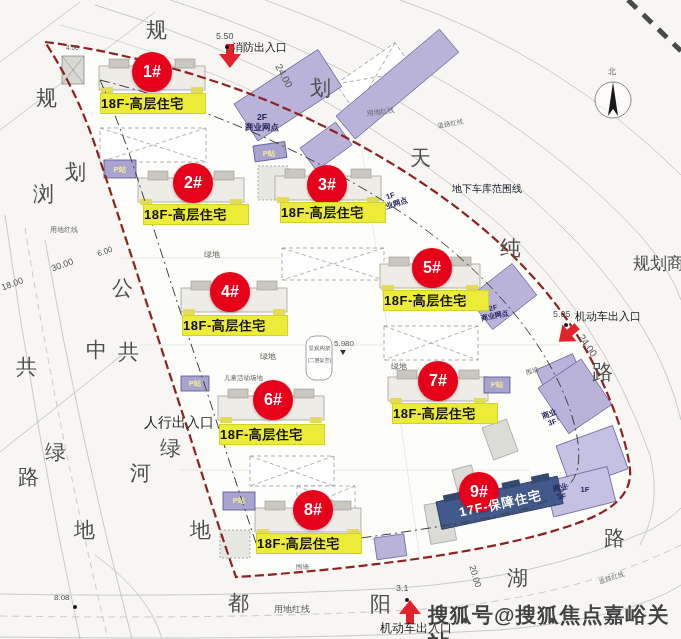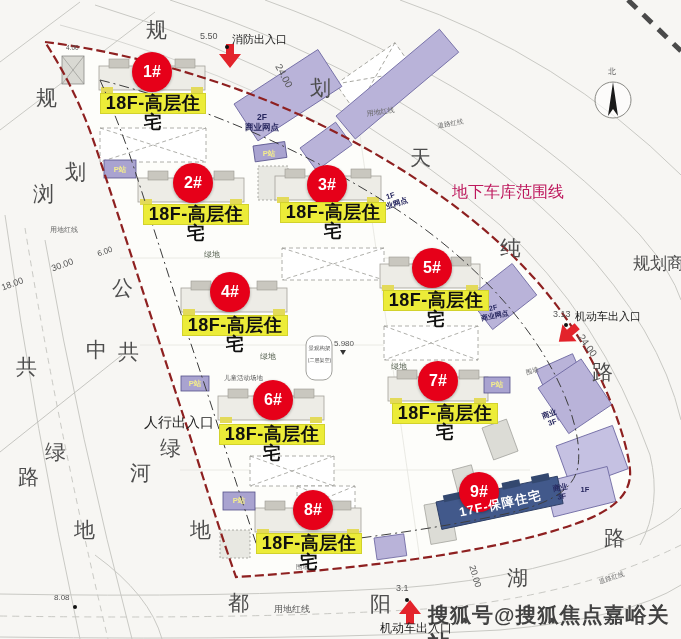--- a/index.html
+++ b/index.html
@@ -10,22 +10,22 @@
   .rc{font-size:21px;color:#4d4d4d;font-family:"Liberation Serif",serif;}
   .rc2{font-size:17px;color:#4d4d4d;font-family:"Liberation Serif",serif;}
   .dim{font-size:9px;color:#555;}
   .ann{font-size:11px;color:#1c1c1c;}
   .ann2{font-size:12px;color:#1c1c1c;}
   .tiny{font-size:7px;color:#666;}
   .green{font-size:8px;color:#55604f;}
   .blab{position:absolute;text-align:center;color:#26265e;font-weight:bold;line-height:1.15;transform-origin:center;}
   .pz{position:absolute;width:32px;text-align:center;font-size:7.5px;font-weight:bold;color:#f3ec8e;}
   .ylabel{position:absolute;width:104px;height:19px;line-height:19px;background:#ecec38;
-          border:1px solid #d2d22c;color:#101010;font-weight:bold;font-size:18px;
-          text-align:center;letter-spacing:.5px;}
+          border:1px solid #d2d22c;color:#101010;font-weight:bold;font-size:13px;
+          text-align:left;letter-spacing:.5px;}
   .badge{position:absolute;width:40px;height:40px;border-radius:50%;background:#e60019;
          color:#fff;font-weight:bold;font-size:16px;text-align:center;line-height:40px;
          box-shadow:0 1px 3px rgba(0,0,0,.3);}
   .navlab{position:absolute;width:116px;text-align:center;color:#fff;font-weight:bold;
           font-size:12.5px;letter-spacing:1px;transform:rotate(-12deg);transform-origin:left top;}
   .wm{position:absolute;left:428px;top:601px;font-size:21px;font-weight:bold;color:#333;
       letter-spacing:1px;opacity:.92;}
   .wrap{white-space:normal;line-height:1.1;}
 </style>
 </head>
@@ -281,29 +281,29 @@
 <div class="t rc" style="left:86px;top:336px">中</div>
 <div class="t rc" style="left:118px;top:338px">共</div>
 <div class="t rc" style="left:16px;top:353px">共</div>
 <div class="t rc" style="left:45px;top:438px">绿</div>
 <div class="t rc" style="left:18px;top:463px">路</div>
 <div class="t rc" style="left:130px;top:459px">河</div>
 <div class="t rc" style="left:160px;top:434px">绿</div>
 <div class="t rc" style="left:74px;top:516px">地</div>
 <div class="t rc" style="left:190px;top:516px">地</div>
 
-<div class="t dim" style="left:200px;top:31px">5.50</div>
-<div class="t ann" style="left:232px;top:32px">消防出入口</div>
-<div class="t dim" style="left:553px;top:309px">3.13</div>
+<div class="t dim" style="left:216px;top:31px">5.50</div>
+<div class="t ann" style="left:232px;top:40px">消防出入口</div>
+<div class="t dim" style="left:553px;top:309px">5.05</div>
 <div class="t ann" style="left:575px;top:309px">机动车出入口</div>
 <div class="t dim" style="left:396px;top:583px">3.1</div>
 <div class="t ann2" style="left:380px;top:620px">机动车出入口</div>
 <div class="t" style="left:144px;top:414px;font-size:14px;color:#222">人行出入口</div>
 
-<div class="t" style="left:452px;top:182px;font-size:16px;color:#be185d">地下车库范围线</div>
+<div class="t" style="left:452px;top:182px;font-size:10px;color:#0f172a">地下车库范围线</div>
 <div class="t tiny" style="left:366px;top:109px;transform:rotate(-8deg)">用地红线</div>
 <div class="t tiny" style="left:50px;top:225px">用地红线</div>
 <div class="t" style="left:274px;top:603px;font-size:9px;color:#555">用地红线</div>
 <div class="t tiny" style="left:437px;top:122px;font-size:6.5px;transform:rotate(-10deg)">道路红线</div>
 <div class="t tiny" style="left:598px;top:578px;font-size:6.5px;transform:rotate(-18deg)">道路红线</div>
 
 <div class="t dim" style="left:66px;top:44px;font-size:6.5px">4.00</div>
 <div class="t dim" style="left:283px;top:62px;font-size:10px;transform:rotate(62deg)">24.00</div>
 <div class="t dim" style="left:585px;top:332px;font-size:10px;transform:rotate(55deg)">24.00</div>
 <div class="t dim" style="left:50px;top:264px;transform:rotate(-20deg)">30.00</div>

